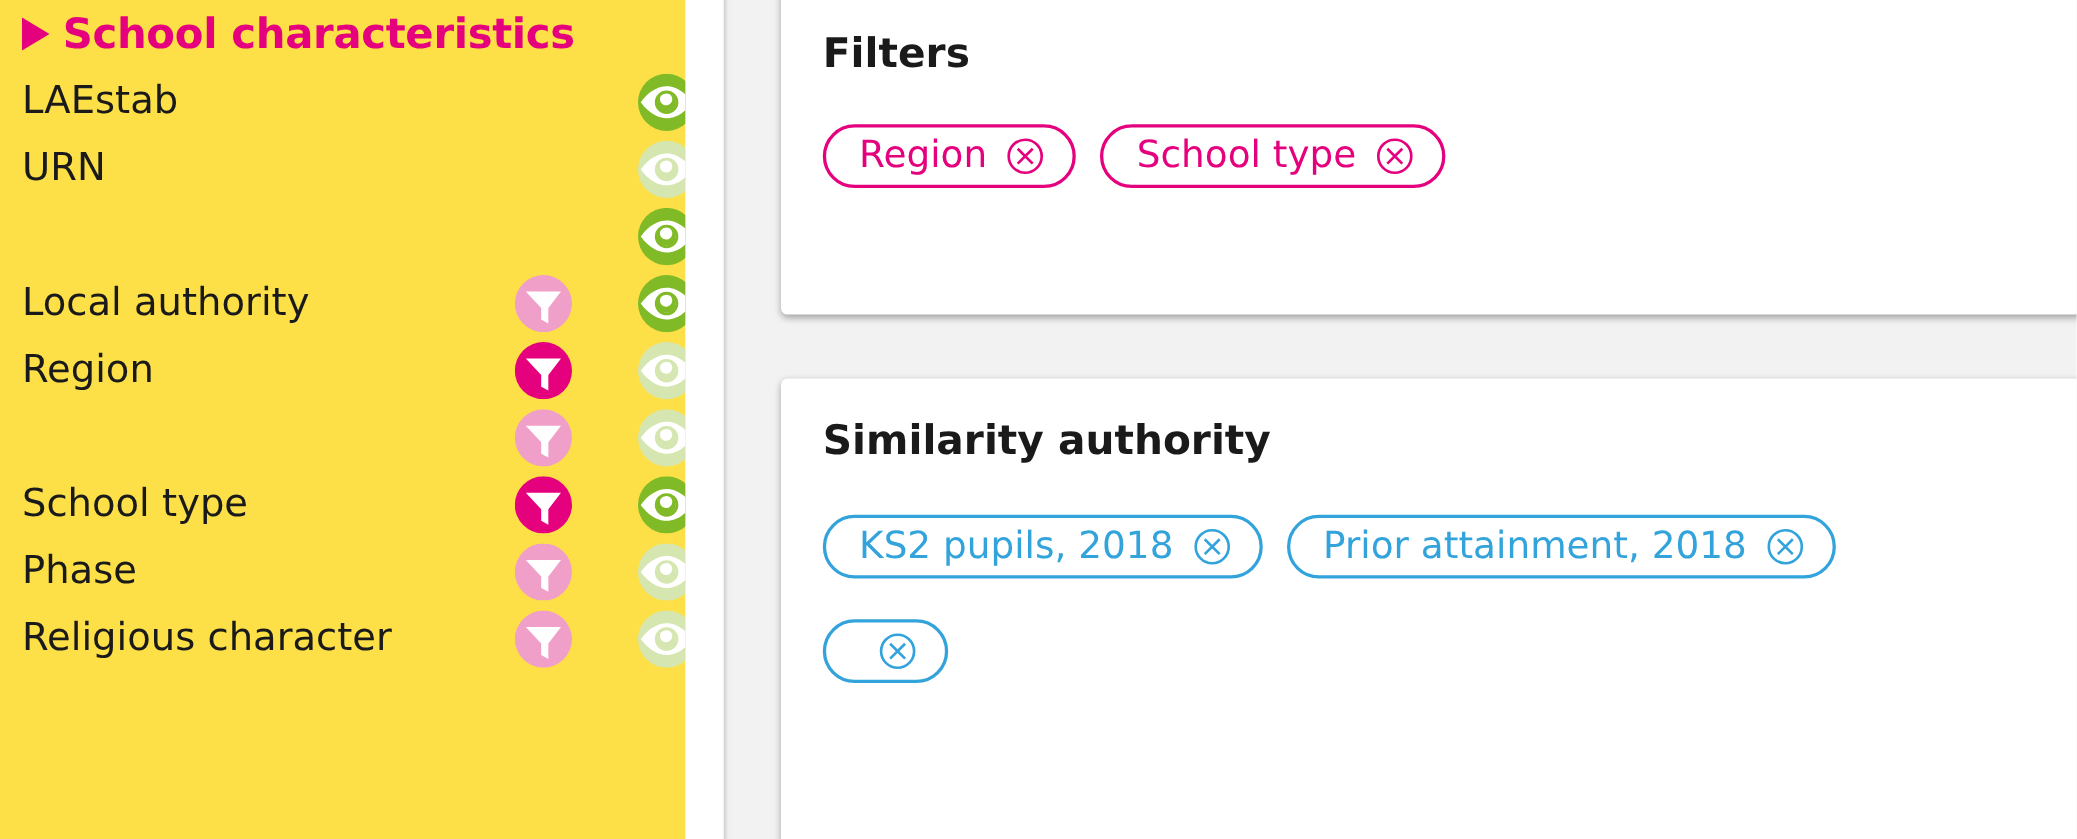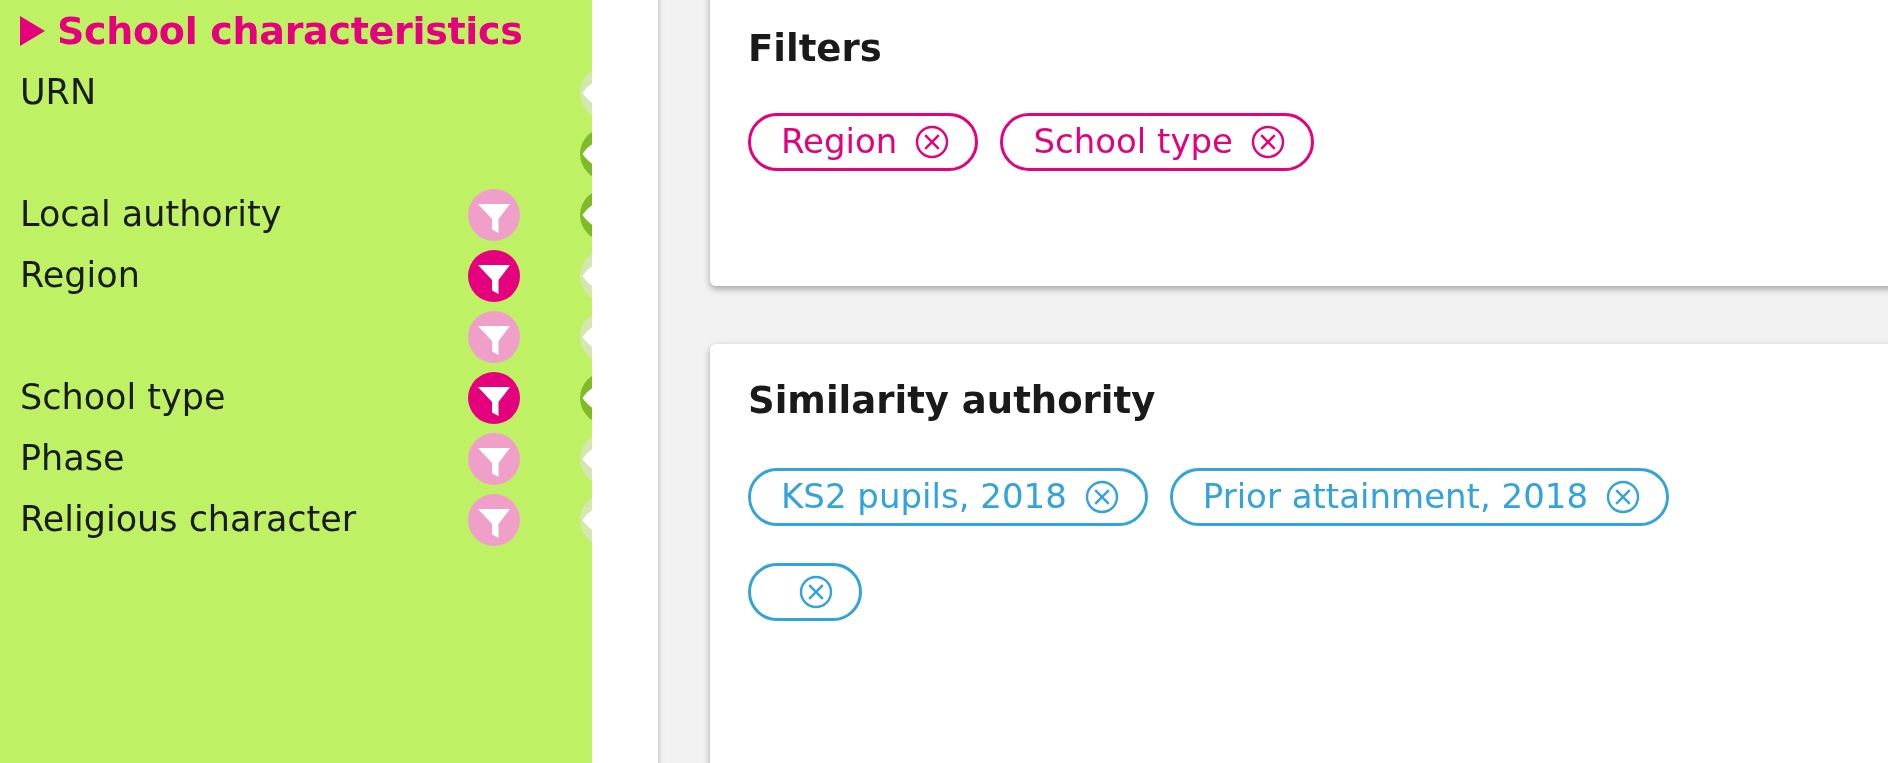--- a/index.html
+++ b/index.html
@@ -22,22 +22,23 @@
     overflow: hidden;
   }
 
   
   #left-panel {
     position: absolute;
     left: 0;
     top: 0;
     width: 592px;
     height: 763px;
-    background: #bef264;
+    background: #fde047;
     overflow: hidden;
+    padding-left: 31px;
   }
   #left-panel-inner {
     position: absolute;
     left: 0;
     top: 0;
     width: 658px;
   }
 
   .group-header {
     display: flex;
@@ -200,20 +201,31 @@
   <div id="left-panel">
     <div id="left-panel-inner">
 
       <div class="group-header">
         <span class="group-caret"></span>
         <span class="group-title">School characteristics</span>
       </div>
 
       <div id="field-rows">
           <div class="field-row">
+            <span class="field-label">LAEstab</span>
+            <span class="icon-eye-slot">
+              <svg viewBox="0 0 52 52" xmlns="http://www.w3.org/2000/svg">
+                <circle cx="26" cy="26" r="26" fill="#80ba27"></circle>
+                <path d="M2.5 26 C10 15.5 19 11.5 26 11.5 C33 11.5 42 15.5 49.5 26 C42 36.5 33 40.5 26 40.5 C19 40.5 10 36.5 2.5 26 Z" fill="#ffffff"></path>
+                <circle cx="26" cy="26" r="9.4" fill="none" stroke="#80ba27" stroke-width="2.6"></circle>
+                <path d="M26 17.6 a8.4 8.4 0 0 1 0 16.8 a8.4 8.4 0 0 1 -2 -16.6 a5.6 5.6 0 1 0 2 -0.2 Z" fill="#80ba27"></path>
+              </svg>
+            </span>
+          </div>
+          <div class="field-row">
             <span class="field-label">URN</span>
             <span class="icon-eye-slot">
               <svg viewBox="0 0 52 52" xmlns="http://www.w3.org/2000/svg">
                 <circle cx="26" cy="26" r="26" fill="#d5e6b0"></circle>
                 <path d="M2.5 26 C10 15.5 19 11.5 26 11.5 C33 11.5 42 15.5 49.5 26 C42 36.5 33 40.5 26 40.5 C19 40.5 10 36.5 2.5 26 Z" fill="#ffffff"></path>
                 <circle cx="26" cy="26" r="9.4" fill="none" stroke="#d5e6b0" stroke-width="2.6"></circle>
                 <path d="M26 17.6 a8.4 8.4 0 0 1 0 16.8 a8.4 8.4 0 0 1 -2 -16.6 a5.6 5.6 0 1 0 2 -0.2 Z" fill="#d5e6b0"></path>
               </svg>
             </span>
           </div>

